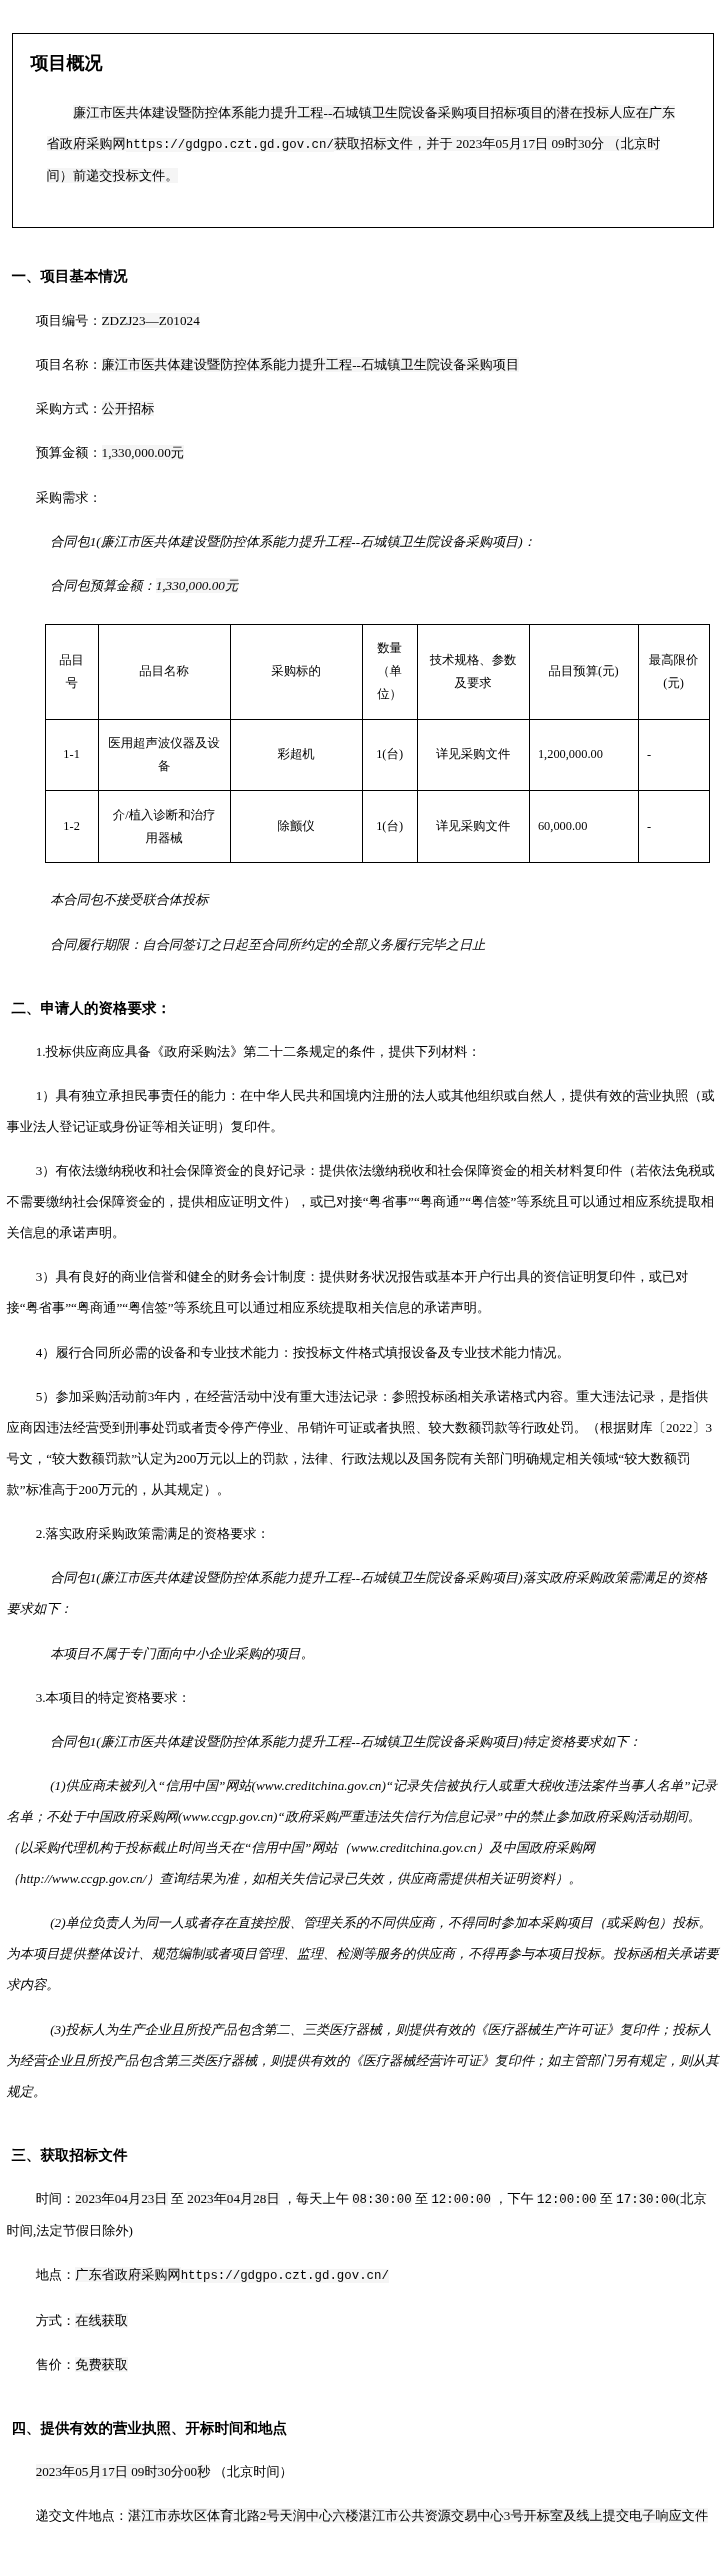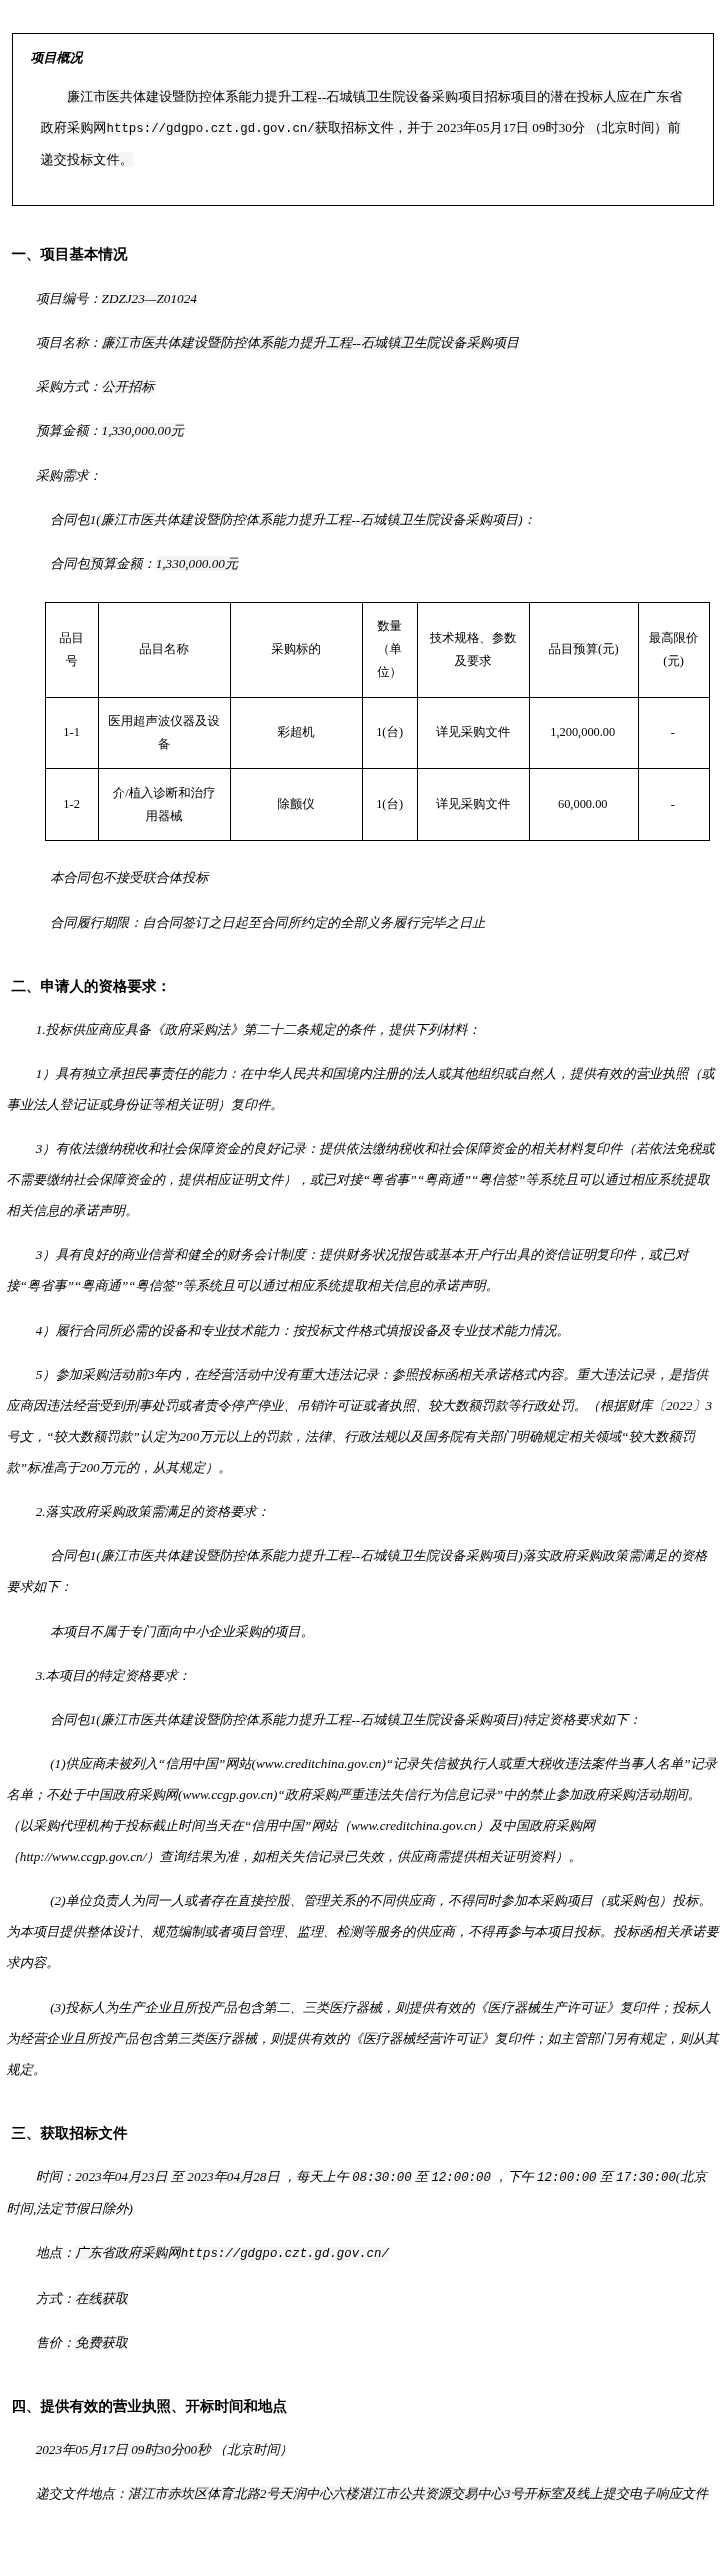--- a/index.html
+++ b/index.html
@@ -14,68 +14,67 @@
     padding: 1.7px 6.6px 28px 6.6px;
     background: #ffffff;
   }
   
   .overview-box {
     border: 0.8px solid #000000;
     margin: 31px 5px 0 5px;
     padding: 11.6px 18px 20px 18px;
   }
   .overview-title {
-    font-size: 13px;
+    font-size: 18px;
     font-weight: bold;
     line-height: 2.0;
     margin: 0 0 3.3px 0;
-    font-style: italic;
   }
   .overview-body {
     font-size: 13.2px;
     line-height: 2.35;
     text-indent: 2em;
-    margin: 10px;
+    margin: 16px;
   }
   
   h2.section {
     font-size: 14.5px;
     font-weight: bold;
     margin: 38px 5px 16.5px 5px;
     line-height: 1.5;
   }
   h2.section.first { margin-top: 38px; }
   
   p.para {
     font-size: 13.2px;
     line-height: 2.35;
     margin: 13.2px 0;
   }
-  .ind2 { text-indent: 2.2em; font-style: italic; }
+  .ind2 { text-indent: 2.2em; }
   .ind3 { text-indent: 3.3em; font-style: italic; }
   .hl { background: #f5f5f5; }
   .mono { font-family: "Liberation Mono", "DejaVu Sans Mono", monospace; font-size: 12.4px; }
   
   table.items {
     border-collapse: collapse;
     table-layout: fixed;
     width: 530px;
     margin: 23px 3.3px 21.5px 38px;
     font-size: 12.4px;
   }
   table.items th, table.items td {
     border: 0.8px solid #000000;
     text-align: center;
     vertical-align: middle;
     padding: 12.4px 8.3px;
     line-height: 1.85;
     font-weight: normal;
     word-break: break-all;
   }
-  table.items td.num { text-align: center; padding-right: 10px; }
+  table.items td.num { text-align: left; padding-right: 10px; }
 </style>
 </head>
 <body>
 
 <div class="page">
 
   <div class="overview-box">
     <div class="overview-title">项目概况</div>
     <p class="overview-body"><span class="hl">廉江市医共体建设暨防控体系能力提升工程--石城镇卫生院设备采购项目招标项目的潜在投标人应在广东省政府采购网</span><span class="hl mono">https://gdgpo.czt.gd.gov.cn/</span><span class="hl">获取招标文件，并于 </span><span class="hl">2023年05月17日  09时30分</span><span class="hl"> （北京时间）前递交投标文件。</span></p>
   </div>

